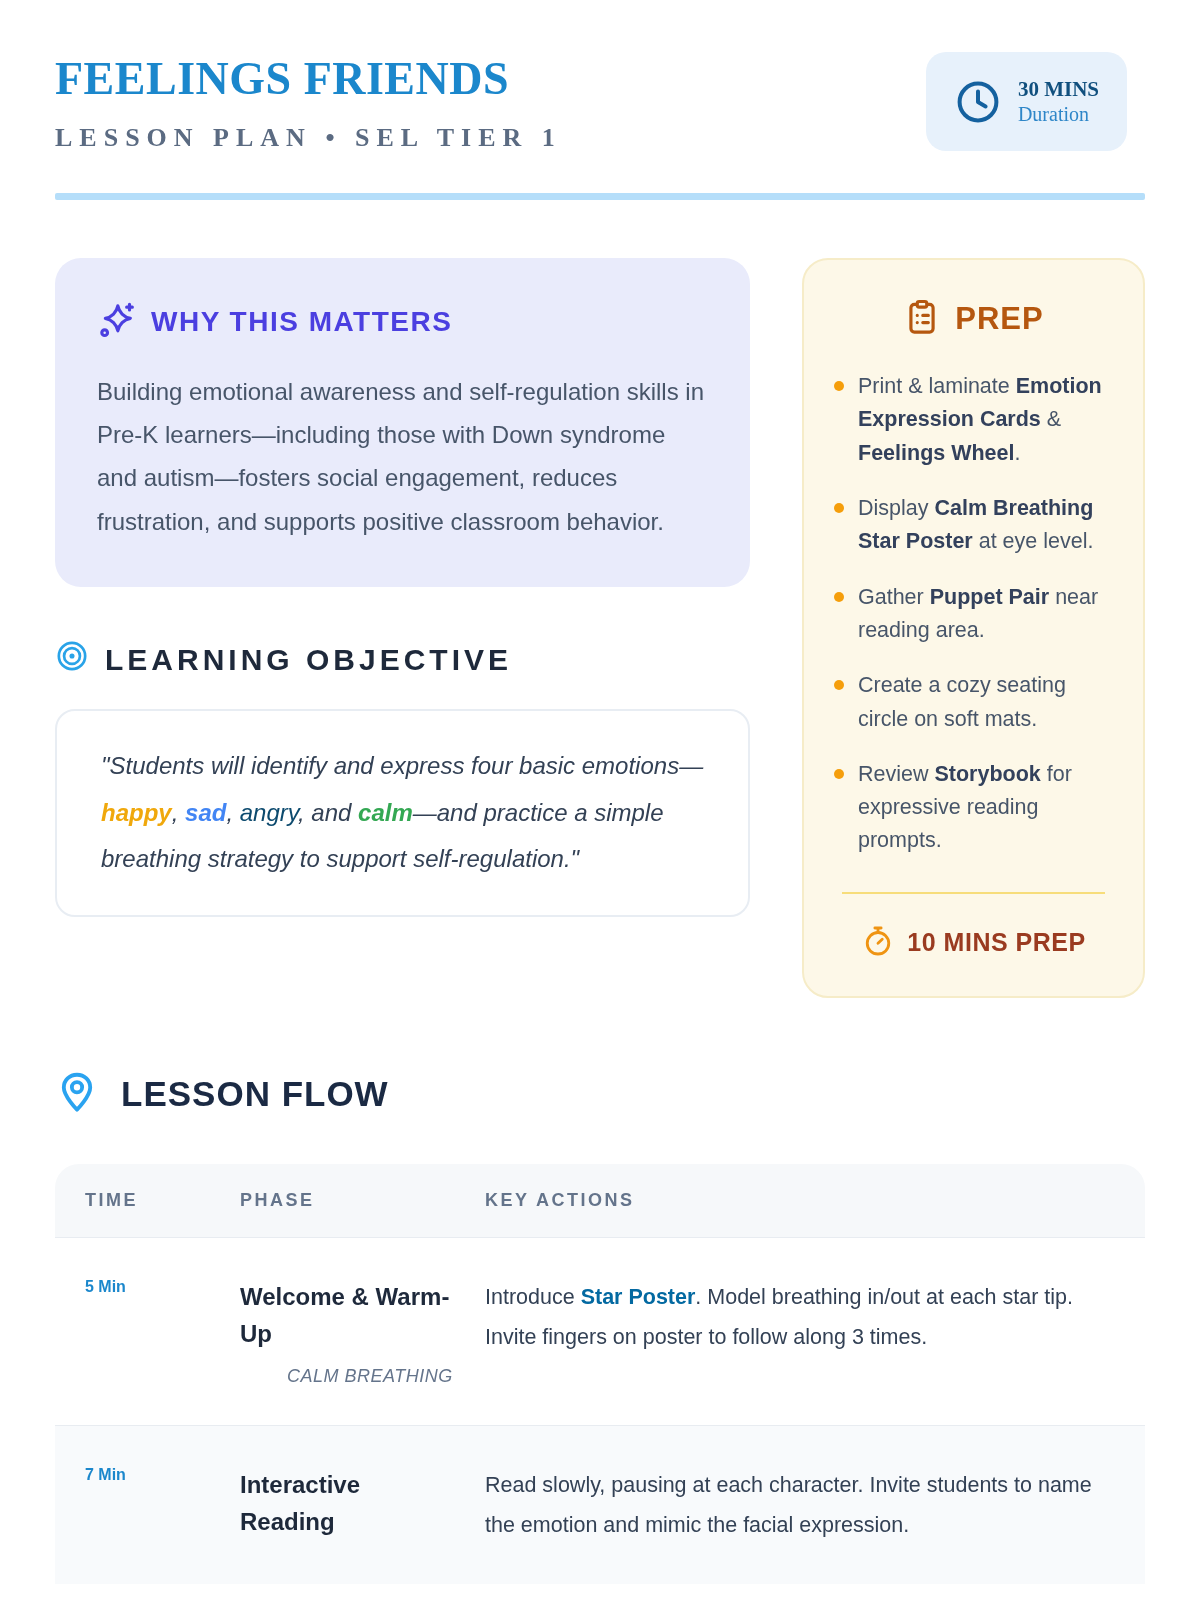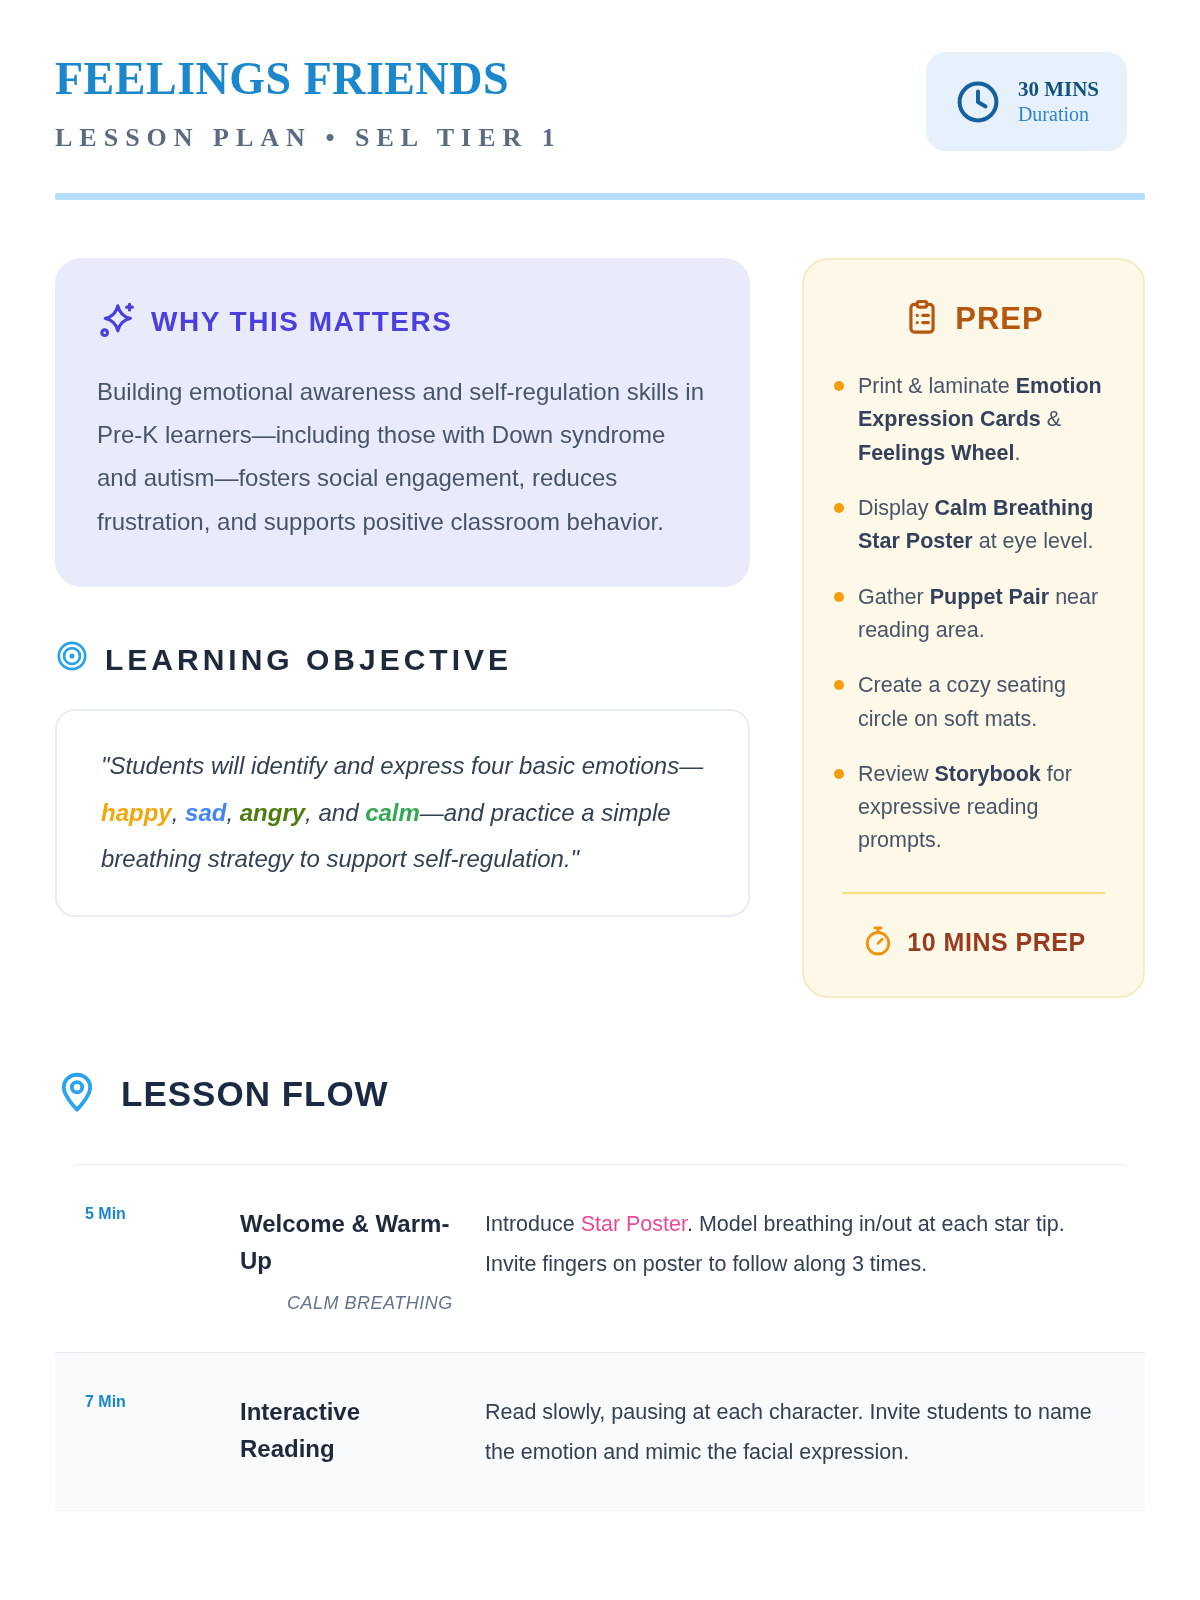--- a/index.html
+++ b/index.html
@@ -33,21 +33,21 @@
 
   
   .objective-heading { display:flex; align-items:flex-end; gap:16px; margin-top:52px; }
   .objective-heading svg { color:#29a3e8; flex:0 0 auto; }
   .objective-title { font-size:30px; font-weight:800; color:#1e293b; letter-spacing:4px; }
   .objective-card { margin-top:32px; background:#ffffff; border:2px solid #e8edf3;
                     border-radius:20px; padding:32px 44px; }
   .objective-quote { font-size:24px; font-style:italic; color:#334155; line-height:1.95; }
   .seg-happy { color:#f0a80c; font-weight:700; }
   .seg-sad   { color:#4285f4; font-weight:700; }
-  .seg-angry { color:#4d7c0f; font-weight:700; }
+  .seg-angry { color:#0c4a6e; font-weight:400; }
   .seg-calm  { color:#34a853; font-weight:700; }
 
   
   .prep-card { background:#fdf8e8; border:2px solid #f6ecc8; border-radius:26px;
                padding:38px 30px 34px 30px; }
   .prep-title-row { display:flex; align-items:center; justify-content:center; gap:14px; }
   .prep-title-row svg { color:#b5570f; flex:0 0 auto; }
   .prep-title { font-size:31px; font-weight:700; color:#b5570f; letter-spacing:1px; }
   .prep-list { list-style:none; margin-top:30px; }
   .prep-list li { display:flex; gap:14px; margin-bottom:22px; }
@@ -72,21 +72,21 @@
   .flow-head .col-label:first-child { padding-left:30px; }
   .flow-row { display:grid; grid-template-columns:185px 245px 1fr; padding:40px 0 38px 0;
               border-top:1px solid #e8ecf1; background:#ffffff; }
   .flow-row:nth-child(even) { background:#f8fafc; }
   .cell-time { padding-left:30px; font-size:16px; font-weight:700; color:#1b87cc; }
   .cell-phase { padding-right:30px; }
   .phase-name { font-size:24px; font-weight:700; color:#1e293b; line-height:1.55; }
   .phase-note { margin-top:14px; font-size:18px; font-style:italic; color:#64748b;
                 letter-spacing:0.5px;margin-left:47px; }
   .cell-actions { padding-right:42px; font-size:21.5px; color:#334155; line-height:1.85; }
-  .cell-actions .seg-bold { font-weight:400; color:#ec4899; }
+  .cell-actions .seg-bold { font-weight:700; color:#0369a1; }
 </style>
 </head>
 <body>
 
 <div class="page">
 
   <div class="header-row">
     <div>
       <div class="page-title">FEELINGS FRIENDS</div>
       <div class="page-subtitle">LESSON PLAN • SEL TIER 1</div>
@@ -197,20 +197,25 @@
     <span>
       <svg width="44" height="44" viewBox="0 0 24 24" fill="none" stroke="currentColor" stroke-width="2.1" stroke-linecap="round" stroke-linejoin="round">
         <path d="M12 2.6 C7.9 2.6 4.8 5.7 4.8 9.5 C4.8 14.3 12 21.6 12 21.6 C12 21.6 19.2 14.3 19.2 9.5 C19.2 5.7 16.1 2.6 12 2.6 Z"></path>
         <circle cx="12" cy="9.4" r="2.8"></circle>
       </svg>
     </span>
     <span class="flow-title">LESSON FLOW</span>
   </div>
 
   <div class="flow-table">
+    <div class="flow-head">
+      <span class="col-label">TIME</span>
+      <span class="col-label">PHASE</span>
+      <span class="col-label">KEY ACTIONS</span>
+    </div>
     <div>
         <div class="flow-row">
           <div class="cell-time">5 Min</div>
           <div class="cell-phase">
             <div class="phase-name">Welcome &amp; Warm-Up</div>
             <div class="phase-note">CALM BREATHING</div>
           </div>
           <div class="cell-actions"><span>Introduce </span><span class="seg-bold">Star Poster</span><span>. Model breathing in/out at each star tip. Invite fingers on poster to follow along 3 times.</span></div>
         </div>
         <div class="flow-row">

